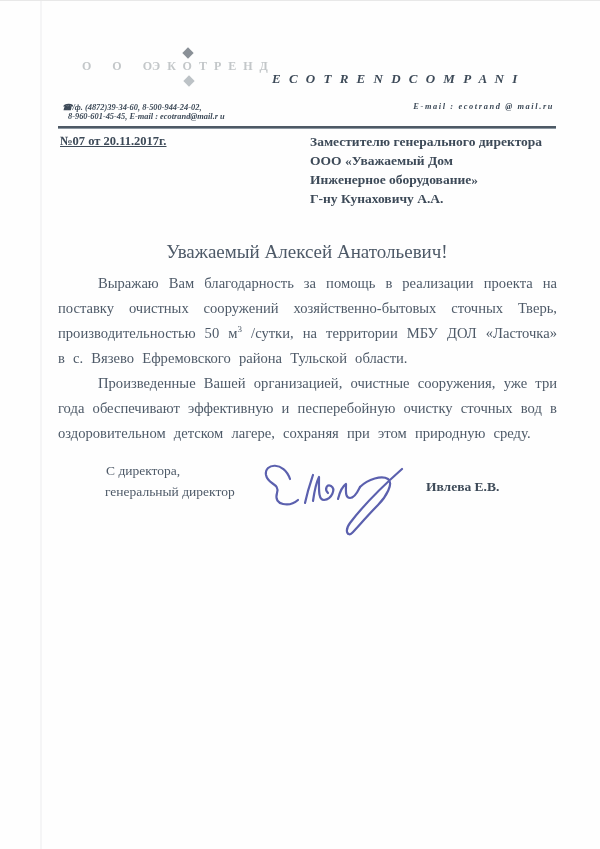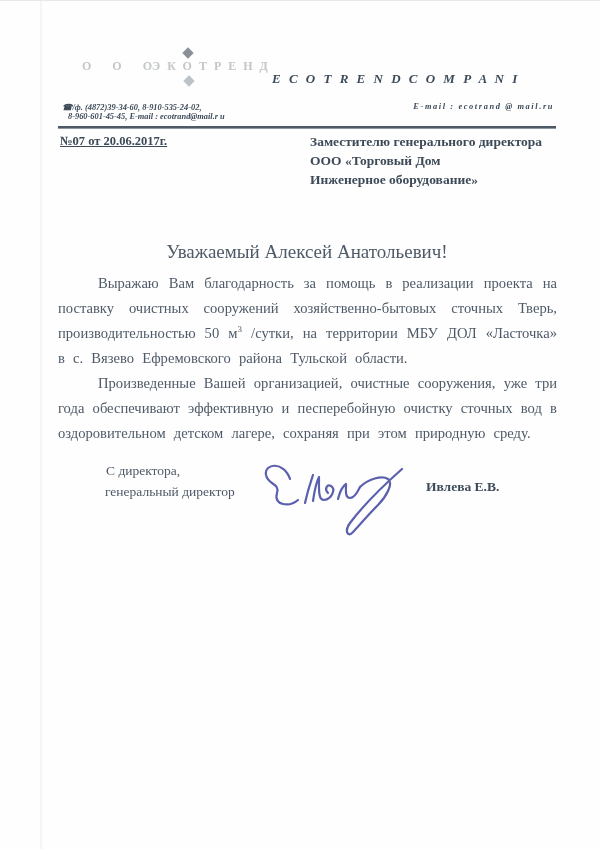--- a/index.html
+++ b/index.html
@@ -122,32 +122,33 @@
   <div class="scan-edge"></div>
 
   <div class="logo-ooo">О О О</div>
   <div class="logo-brand">ЭКОТРЕНД</div>
   <div class="logo-diamond top"></div>
   <div class="logo-diamond bottom"></div>
 
   <div class="company-name">E C O T R E N D   C O M P A N I</div>
 
   <div class="phones-row1">
-    <span><span>☎</span><span>/ф. (4872)39-34-60, 8-910-535-24-02,</span></span>
+    <span><span>☎</span><span>/ф. (4872)39-34-60, 8-500-944-24-02,</span></span>
     <span class="email-top">E-mail : ecotrand @ mail.ru</span>
   </div>
   <div class="phones-row2">8-960-601-45-45, E-mail : ecotrand@mail.r u</div>
 
   <div class="head-rule"></div>
 
-  <div class="reference">№07 от 20.06.2017г.</div>
+  <div class="reference">№07 от 20.11.2017г.</div>
   <div class="recipient">
     <div>Заместителю генерального директора</div>
-    <div>ООО «Торговый Дом</div>
+    <div>ООО «Уважаемый Дом</div>
     <div>Инженерное оборудование»</div>
+    <div>Г-ну Кунаховичу А.А.</div>
   </div>
 
   <div class="salutation">Уважаемый Алексей Анатольевич!</div>
 
   <div class="body-text">
     <p><span>Выражаю Вам благодарность за помощь в реализации проекта на поставку очистных сооружений хозяйственно-бытовых сточных Тверь, производительностью 50 м</span><sup>3</sup><span> /сутки, на территории МБУ ДОЛ «Ласточка» в с. Вязево Ефремовского района Тульской области.</span></p>
     <p>Произведенные Вашей организацией, очистные сооружения, уже три года обеспечивают эффективную и песперебойную очистку сточных вод в оздоровительном детском лагере, сохраняя при этом природную среду.</p>
   </div>
 
   <div class="signoff">

